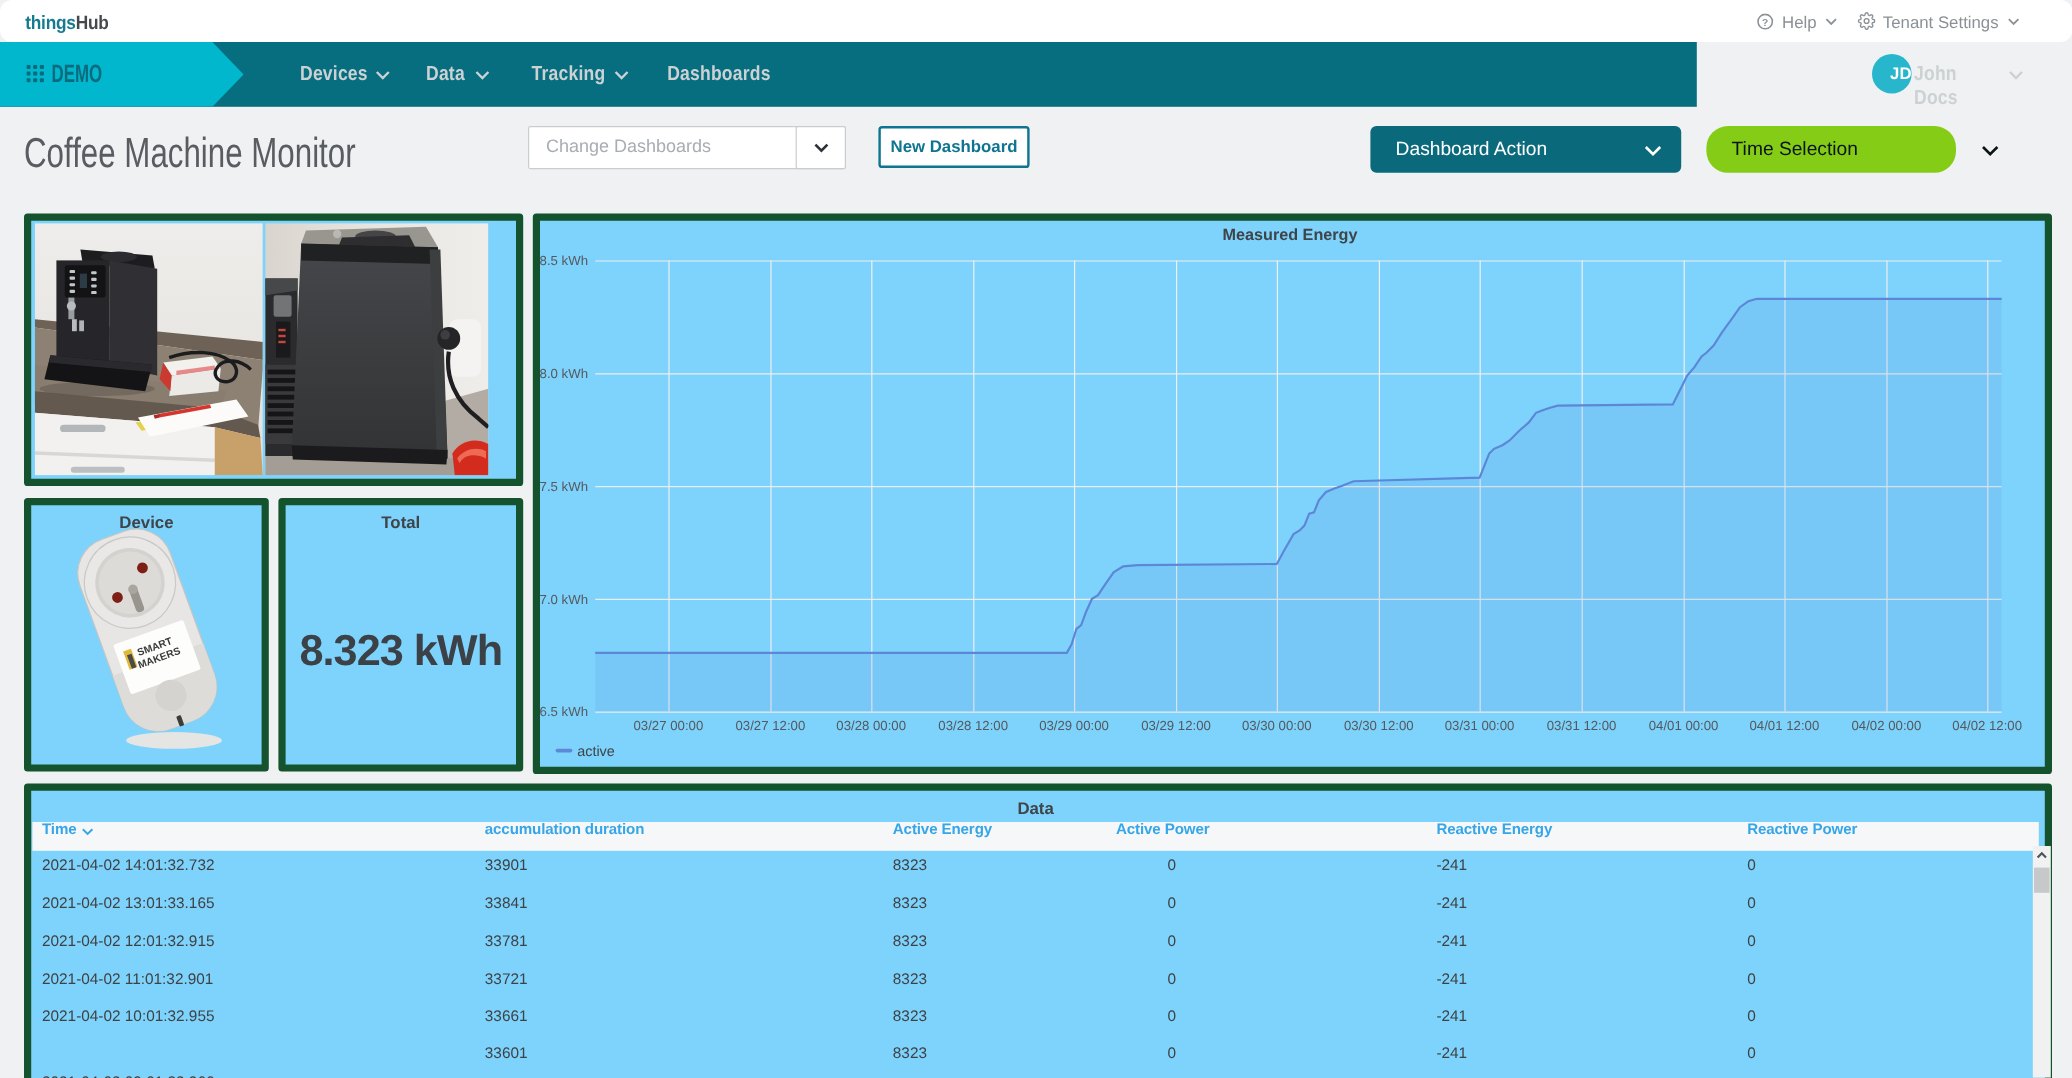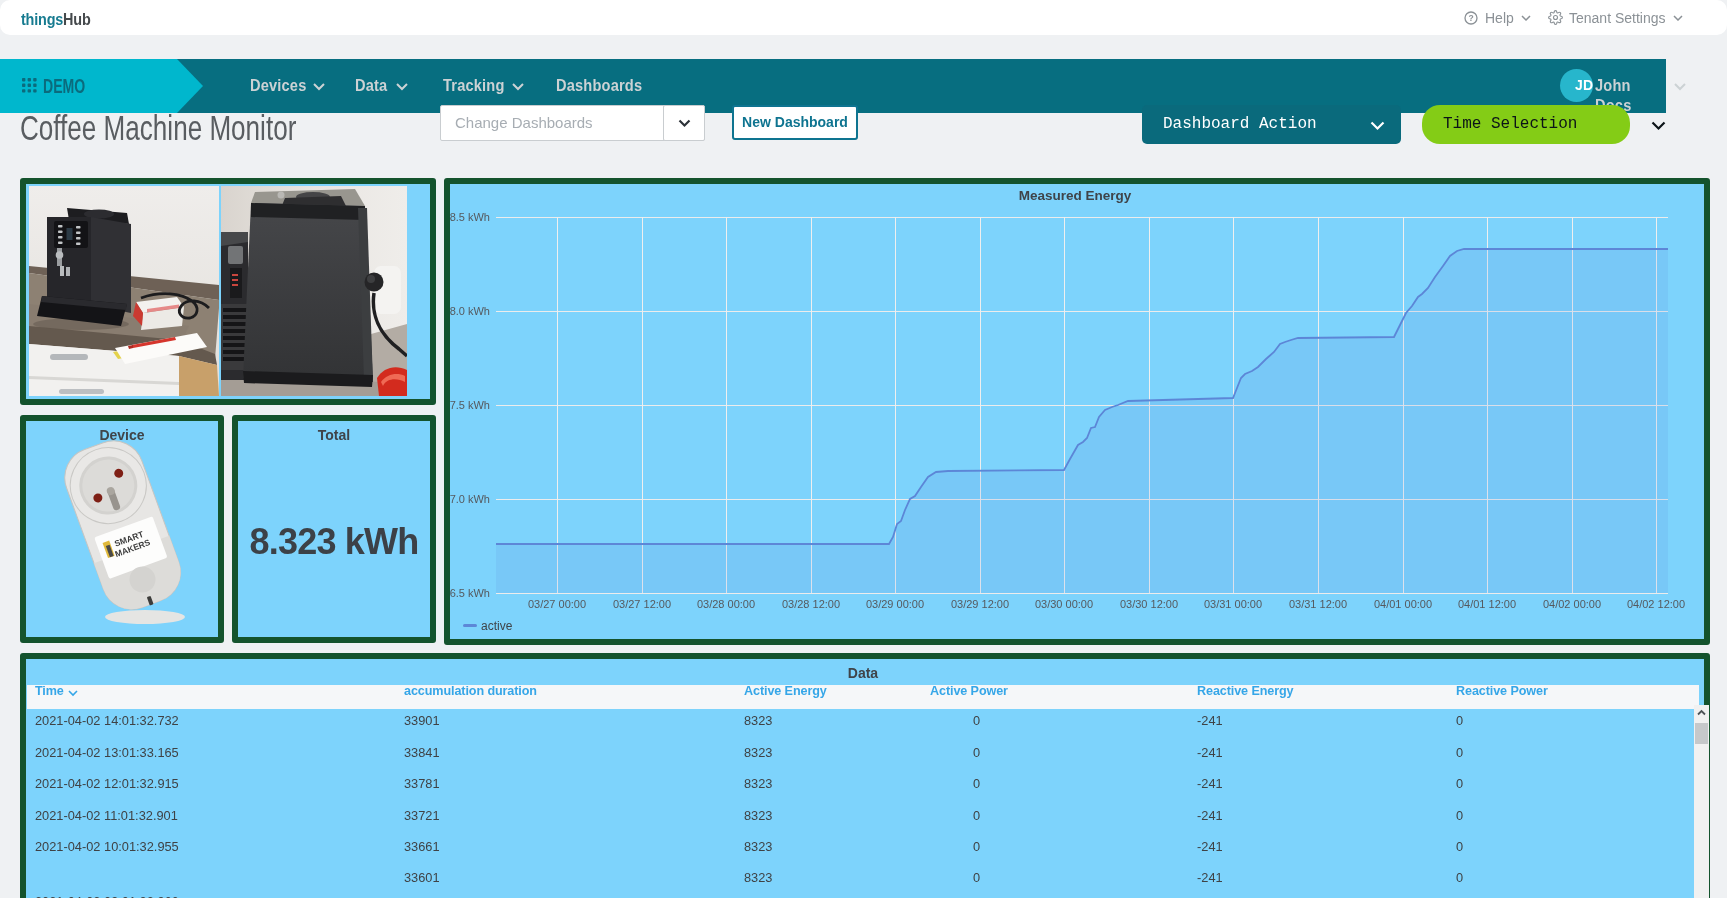--- a/index.html
+++ b/index.html
@@ -4,31 +4,31 @@
 <style>
 * { margin:0; padding:0; box-sizing:border-box; }
 html,body { width:1727px; height:898px; overflow:hidden; font-family:"Liberation Sans",sans-serif; background:#eff1f3; }
 .abs { position:absolute; }
 
 #topbar { position:absolute; left:0; top:0; width:1727px; height:35px; background:#fff;border-radius:10px; }
 #logo { position:absolute; left:21px; top:11px; font-size:16px; font-weight:bold; letter-spacing:-0.2px; transform:scaleX(0.9); transform-origin:left; }
 #logo .t { color:#177b90; } #logo .h { color:#45494c; }
 .topright { position:absolute; top:0; height:35px; display:flex; align-items:center; color:#8b9196; font-size:14px; }
 
-#navbar { position:absolute; left:0; top:35px; width:1666px; height:54px; background:#076e80;margin-top:24px; }
+#navbar { position:absolute; left:0; top:35px; width:1414px; height:54px; background:#076e80; }
 #demoarrow { position:absolute; left:0; top:0; width:203px; height:54px; background:#00b7cd; clip-path:polygon(0 0,177px 0,203px 27px,177px 54px,0 54px); }
 #demotext { position:absolute; left:43px; top:15px; font-size:21px; font-weight:bold; color:#0b6b7d; letter-spacing:0; transform:scaleX(0.67); transform-origin:left; }
 .navlink { position:absolute; top:17px; font-size:17px; font-weight:bold; color:#ccd2d4; letter-spacing:0.2px; transform:scaleX(0.86); transform-origin:left; }
 
 #title { position:absolute; left:20px; top:108px; font-size:35px; color:#595d61; letter-spacing:0px; transform:scaleX(0.745); transform-origin:left; white-space:nowrap; }
 #seltext { position:absolute; left:455px; top:114px; font-size:15px; color:#a7adb3; }
 #selbox { position:absolute; left:440px; top:105px; width:265px; height:36px; background:#fff; border:1px solid #c9cdd0; border-radius:2px; }
 #selarrow { position:absolute; left:663px; top:105px; width:42px; height:36px; border:1px solid #c9cdd0; border-radius:2px; background:#fff; }
 #newdash { position:absolute; left:732px; top:105px; width:126px; height:35px; background:#fff; border:2px solid #0e7490; border-radius:3px; color:#0e7490; font-weight:bold; font-size:14px; text-align:center; line-height:31px; }
-.bigbtn { position:absolute; top:105px; height:39px; border-radius:5px; font-size:16px; line-height:39px;font-family:Liberation Mono, monospace; }
+.bigbtn { position:absolute; top:105px; height:39px; border-radius:5px; font-size:16px; line-height:39px; }
 
 .card { position:absolute; background:#7dd3fc; border:6px solid #14532d; border-radius:3px; }
 .cardtitle { position:absolute; width:100%; text-align:center; font-size:14px; font-weight:bold; color:#3f4449; }
 
 #datacard { left:20px; top:653px; width:1690px; height:260px; }
 .th { position:absolute; font-size:12.6px; font-weight:bold; color:#35a6e8; letter-spacing:-0.1px; }
 .td { position:absolute; font-size:12.8px; color:#3f4245; }
 </style>
 </head>
 <body>

